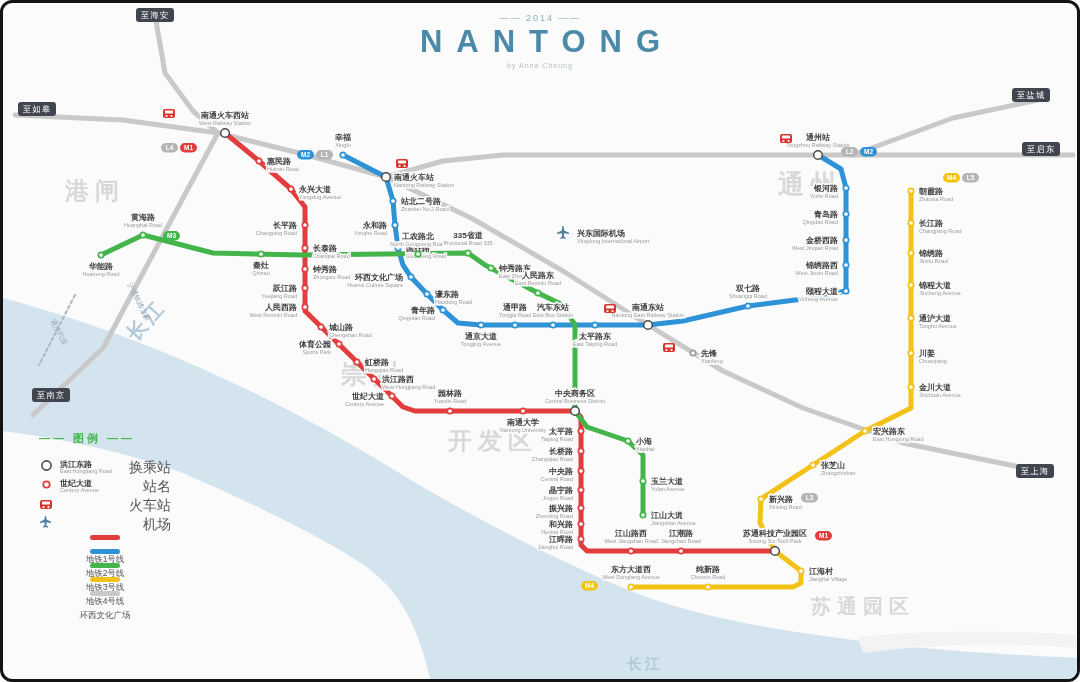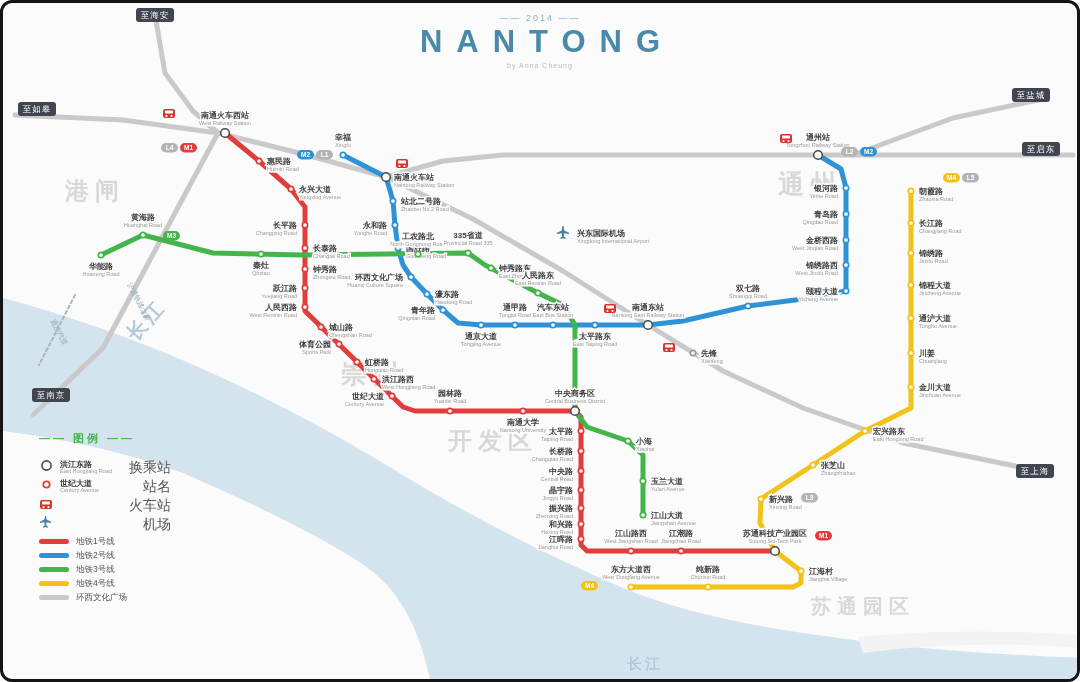--- a/index.html
+++ b/index.html
@@ -12,21 +12,21 @@
   .t-zh{color:#4a8aa8;font-size:16px;font-weight:bold;letter-spacing:9px;text-indent:9px;margin-top:2px;}
   .t-by{color:#b5bcc2;font-size:7px;letter-spacing:1px;margin-top:2px;}
   .legend{position:absolute;left:36px;top:428px;width:132px;}
   .lg-title{color:#43b54a;font-size:11px;font-weight:bold;letter-spacing:3px;margin-bottom:12px;}
   .lg-title::before{content:"—— ";} .lg-title::after{content:" ——";}
   .lg-row{display:flex;align-items:center;gap:6px;height:19px;}
   .lg-name{line-height:1;}
   .lg-zh{font-size:8px;color:#3c3c3c;font-weight:bold;}
   .lg-en{font-size:5.5px;color:#9b9b9b;}
   .lg-note{margin-left:auto;font-size:14px;color:#555;}
-  .lg-line{display:flex;align-items:center;gap:7px;height:13px;margin-top:1px;}
+  .lg-line{display:flex;align-items:center;gap:14px;height:13px;margin-top:1px;flex-direction:column;}
   .lg-bar{width:30px;height:5px;border-radius:3px;flex:0 0 auto;}
   .lg-label{font-size:8.5px;color:#555;}
   .watermark{position:absolute;left:46px;top:598px;font-size:30px;font-weight:bold;color:#c9ccd1;opacity:.85;letter-spacing:1px;pointer-events:none;}
 </style>
 </head>
 <body>
 
 <div class="frame">
   <svg id="map" width="1074" height="676" viewBox="0 0 1074 676">
       <path d="M0,295 C150,335 280,400 380,460 C460,510 540,550 620,585 C700,618 800,632 920,645 C975,650 1030,653 1080,655 L1080,690 L430,690 C420,640 405,595 365,565 C330,540 260,505 180,470 C120,448 60,436 0,428 Z" fill="#d3e4ee"></path>

